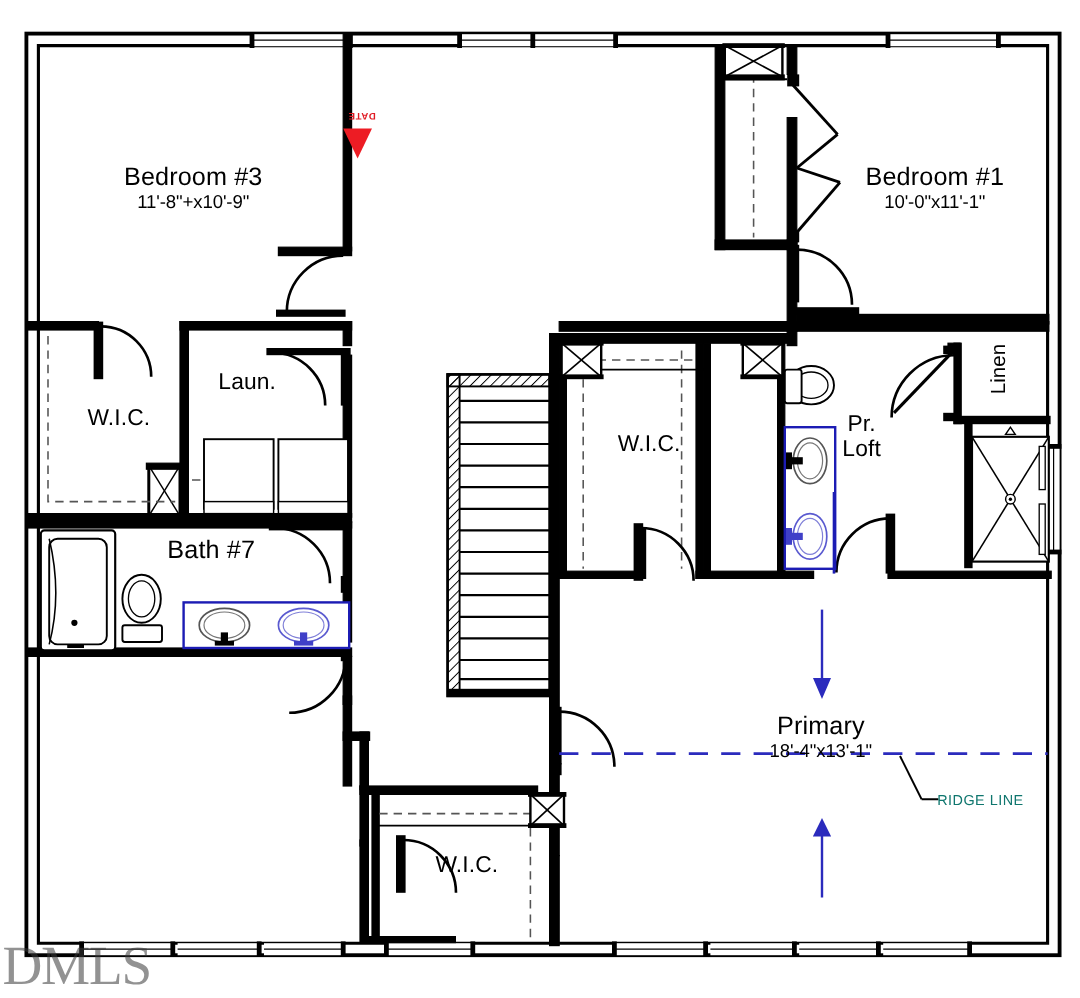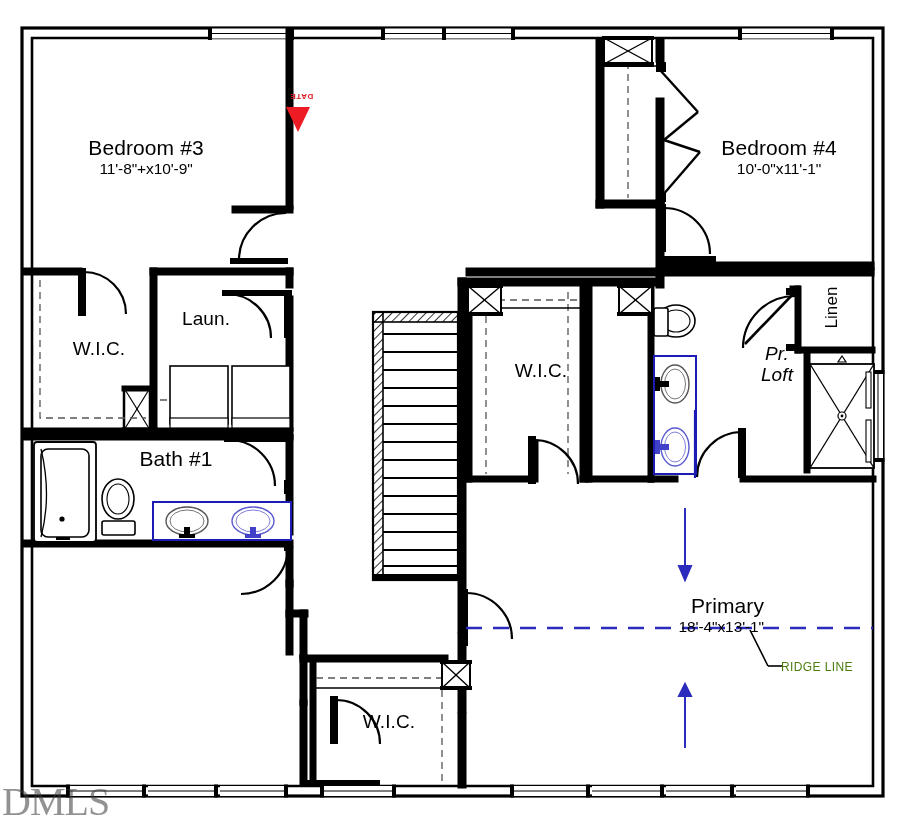--- a/index.html
+++ b/index.html
@@ -48,37 +48,37 @@
   }
   .small-label .room-name { font-size: 19px; }
   .tiny-label .room-name  { font-size: 17px; }
   .label-vert {
     transform-origin: center center;
   }
   .annot-text {
     position: absolute;
     font-size: 12px;
     letter-spacing: 0.4px;
-    color: #4d7c0f;
+    color: #0f766e;
     white-space: nowrap;
     font-family: "Liberation Sans", sans-serif;
   }
   .date-flag-text {
     position: absolute;
     color: #e01b24;
     font-size: 8px;
     font-weight: bold;
     letter-spacing: 0.5px;
     transform: rotate(180deg);
     white-space: nowrap;
   }
   .watermark {
     position: absolute;
     font-family: "Liberation Serif", serif;
-    font-size: 40px;
+    font-size: 46px;
     color: #3a3a3a;
     opacity: 0.55;
     letter-spacing: -1px;
     user-select: none;
   }
 </style>
 </head>
 <body>
 
 <div id="plan-root">
@@ -462,62 +462,62 @@
     </g>
 
     <line x1="695" y1="410" x2="695" y2="478" stroke="#1c1cb4" stroke-width="2.2"></line>
 
     <g>
       <path d="M286,107 L310,107 L298,132 Z" fill="#ed1c24" stroke="none"></path>
     </g>
 
   </svg>
 
-  <div class="room-label" style="left:56px; top:136px; width:180px;">
+  <div class="room-label" style="left:71px; top:136px; width:180px;">
     <span class="room-name">Bedroom #3</span>
     <span class="room-dims">11'-8"+x10'-9"</span>
   </div>
 
 
   <div class="room-label" style="left:689px; top:136px; width:180px;">
-    <span class="room-name">Bedroom #4</span>
+    <span class="room-name">Bedroom #1</span>
     <span class="room-dims">10'-0"x11'-1"</span>
   </div>
 
   <div class="room-label small-label" style="left:44px; top:338px; width:110px;">
     <span class="room-name">W.I.C.</span>
   </div>
 
   <div class="room-label small-label" style="left:160px; top:308px; width:92px;">
     <span class="room-name">Laun.</span>
   </div>
 
   <div class="room-label" style="left:116px; top:447px; width:120px;">
-    <span class="room-name">Bath #1</span>
+    <span class="room-name">Bath #7</span>
   </div>
 
   <div class="room-label small-label" style="left:485px; top:360px; width:112px;">
     <span class="room-name">W.I.C.</span>
   </div>
 
-  <div class="room-label small-label" style="left:742px; top:343px; width:70px;font-style:italic;">
+  <div class="room-label small-label" style="left:683px; top:343px; width:70px;">
     <span class="room-name">Pr.</span>
     <span class="room-name">Loft</span>
   </div>
 
   <div class="room-label tiny-label label-vert" style="left:787px; top:298px; width:90px; transform:rotate(-90deg);">
     <span class="room-name">Linen</span>
   </div>
 
 
   <div class="room-label small-label" style="left:333px; top:711px; width:112px;">
     <span class="room-name">W.I.C.</span>
   </div>
 
-  <div class="room-label" style="left:604px; top:594px; width:160px;text-align:right;">
+  <div class="room-label" style="left:604px; top:594px; width:160px;">
     <span class="room-name">Primary</span>
     <span class="room-dims">18'-4"x13'-1"</span>
   </div>
 
   <div class="annot-text" style="left:781px; top:660px;">RIDGE LINE</div>
 
   <div class="date-flag-text" style="left:290px; top:92px;">DATE</div>
 
   <div class="watermark" style="left:2px; top:778px;">DMLS</div>
 

